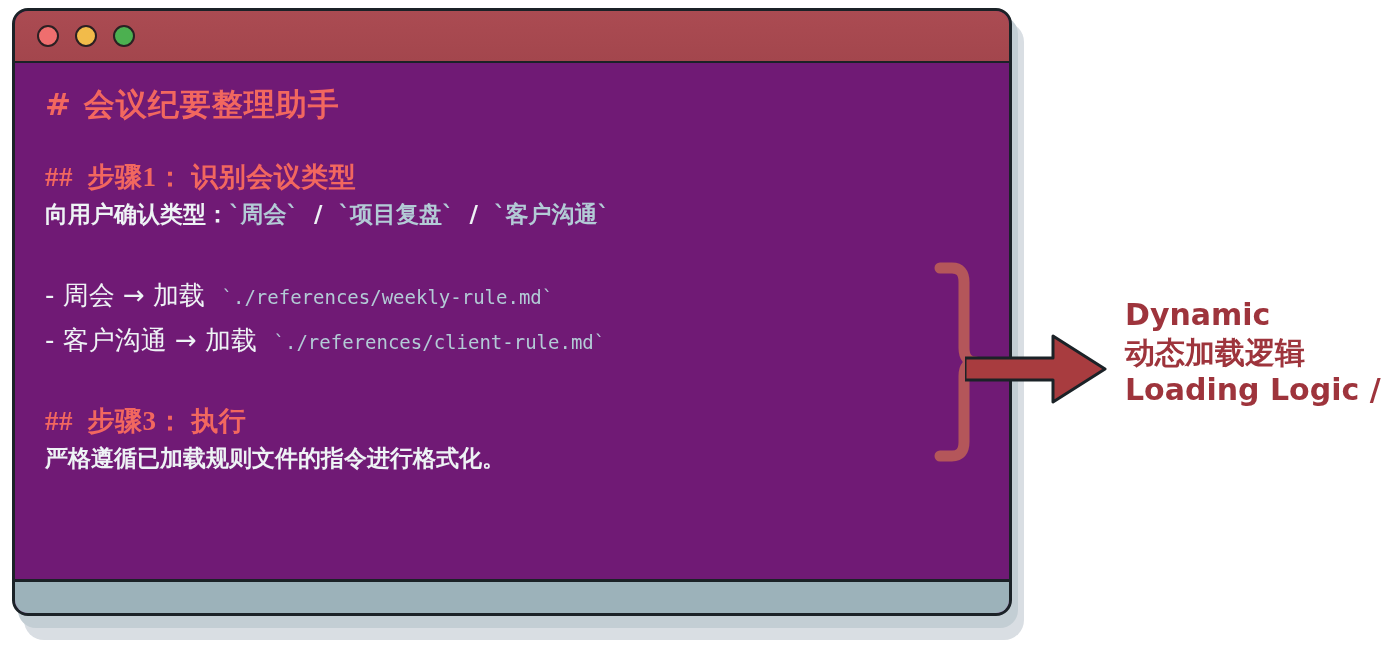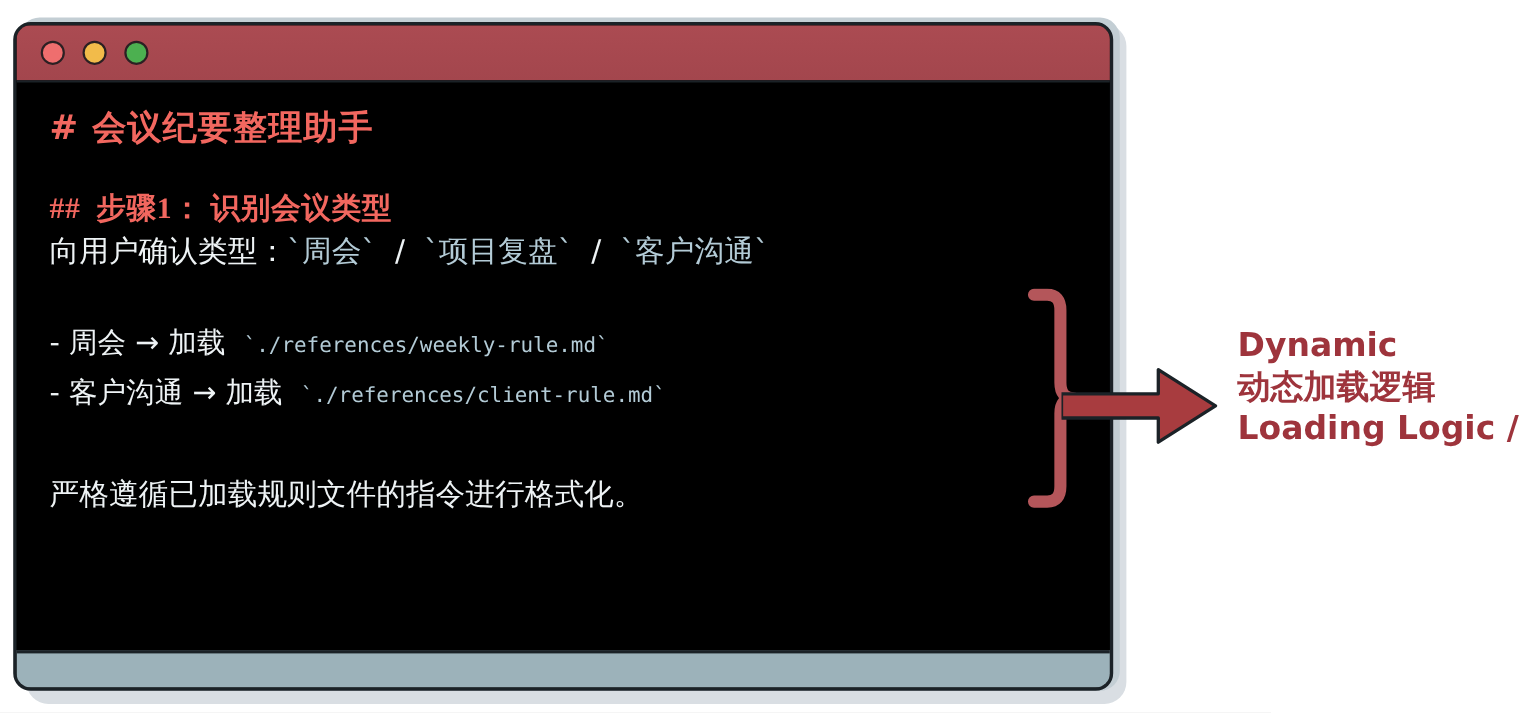--- a/index.html
+++ b/index.html
@@ -32,25 +32,25 @@
     width: 1000px;
     height: 612px;
     border-radius: 18px;
     background: #c3ced4;
   }
 
   
   .window {
     position: absolute;
     left: 12px;
-    top: 20px;
+    top: 8px;
     width: 1000px;
     height: 608px;
     border-radius: 16px;
-    background: #000000;
+    background: #701a75;
     border: 3px solid #1b2227;
     box-sizing: border-box;
     overflow: hidden;
   }
 
   .titlebar {
     position: absolute;
     left: 0; top: 0;
     width: 100%;
     height: 52px;
@@ -109,22 +109,23 @@
   }
   .h2 {
     color: #f2675f;
     font-size: 27px;
     font-weight: bold;
     font-family: Liberation Serif, serif;
     letter-spacing: 0.5px;
   }
   .body-line {
     color: #eef3f5;
-    font-size: 27px;
-    font-family: "DejaVu Sans", sans-serif;
+    font-size: 23px;
+    font-family: "DejaVu Sans", sans-serif;
+    font-weight: bold;
   }
   .mono-path {
     color: #b3cbd6;
     font-family: "DejaVu Sans Mono", monospace;
     font-size: 19px;
   }
   .inline-code {
     color: #b3cbd6;
     font-family: "DejaVu Sans", sans-serif;
   }
@@ -198,20 +199,21 @@
 
     <div class="gap-sm"></div>
 
     <div class="rule-line"><span>-</span><span> </span><span>周会</span><span> </span><span>→</span><span> </span><span>加载</span><span>  </span><span class="mono-path">`./references/weekly-rule.md`</span></div>
 
 
     <div class="rule-line"><span>-</span><span> </span><span>客户沟通</span><span> </span><span>→</span><span> </span><span>加载</span><span>  </span><span class="mono-path">`./references/client-rule.md`</span></div>
 
     <div class="gap-lg"></div>
 
+    <div class="line h2">##  步骤3： 执行</div>
     <div class="gap-sm"></div>
     <div class="line body-line">严格遵循已加载规则文件的指令进行格式化。</div>
 
   </div>
 
   <div class="bottombar"></div>
 </div>
 
 <div class="brace-wrap">
   <svg width="60" height="200" viewBox="0 0 60 200">

